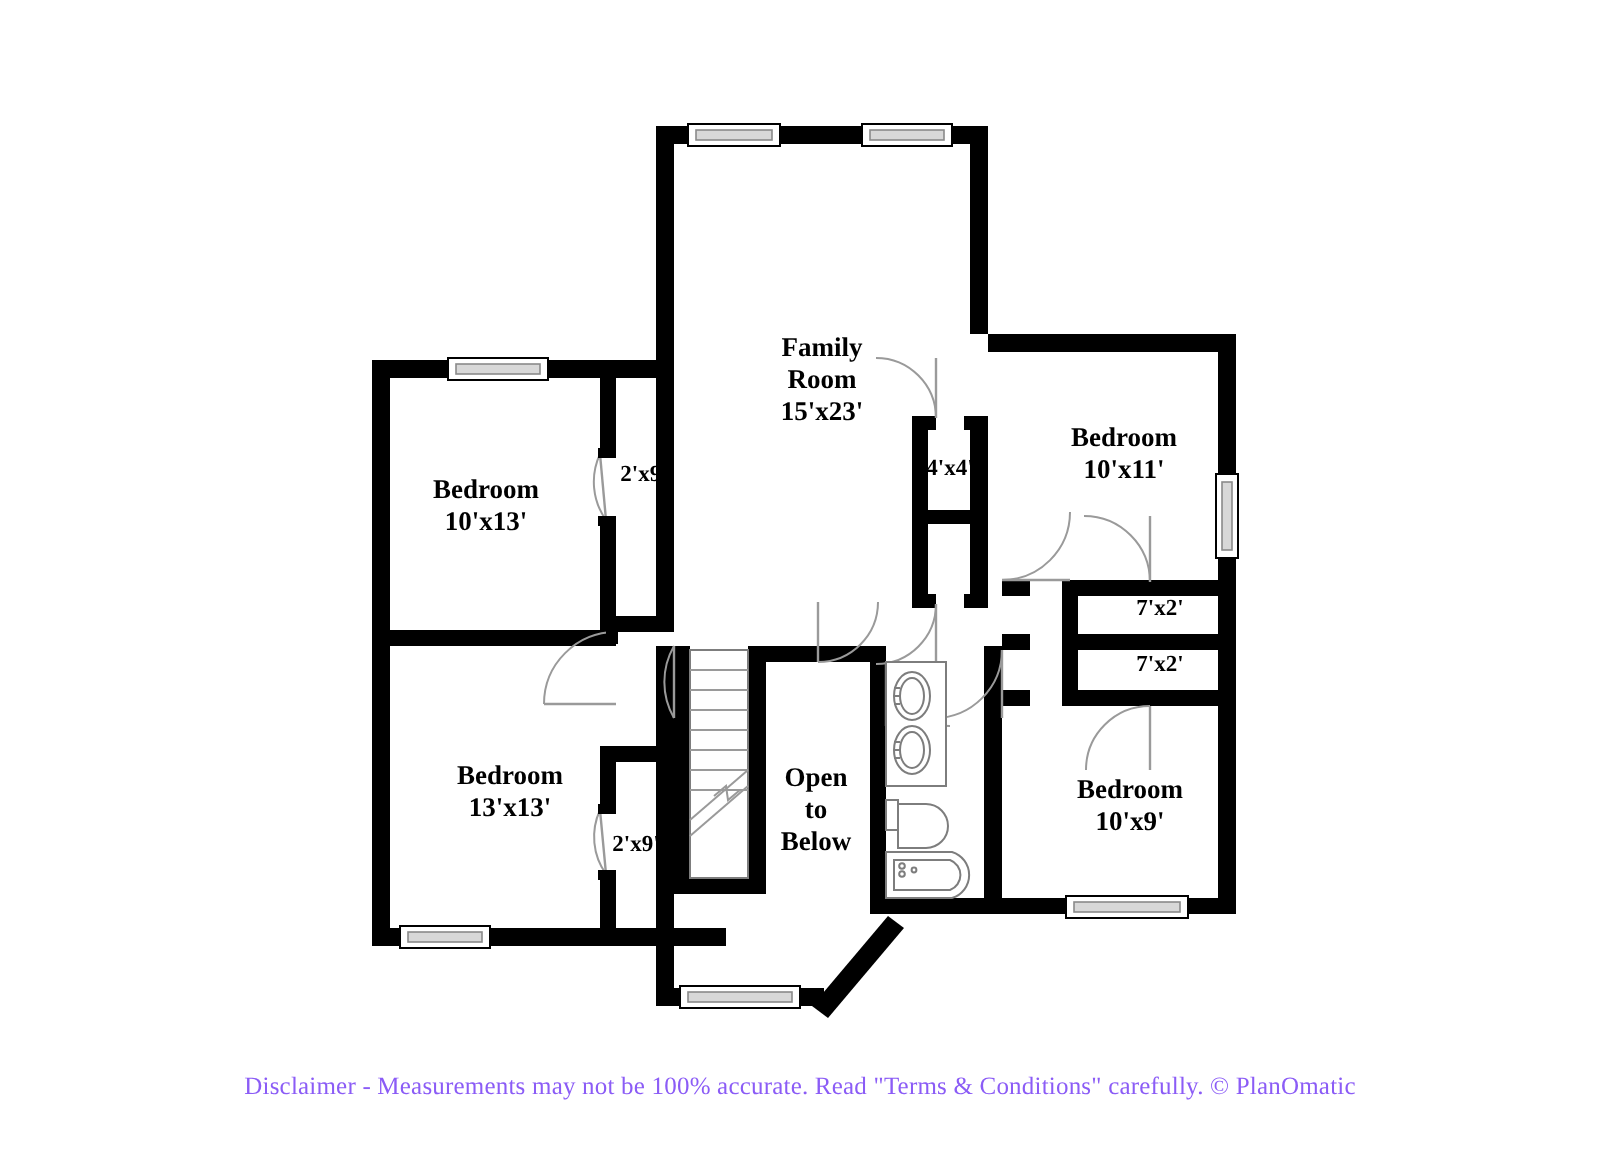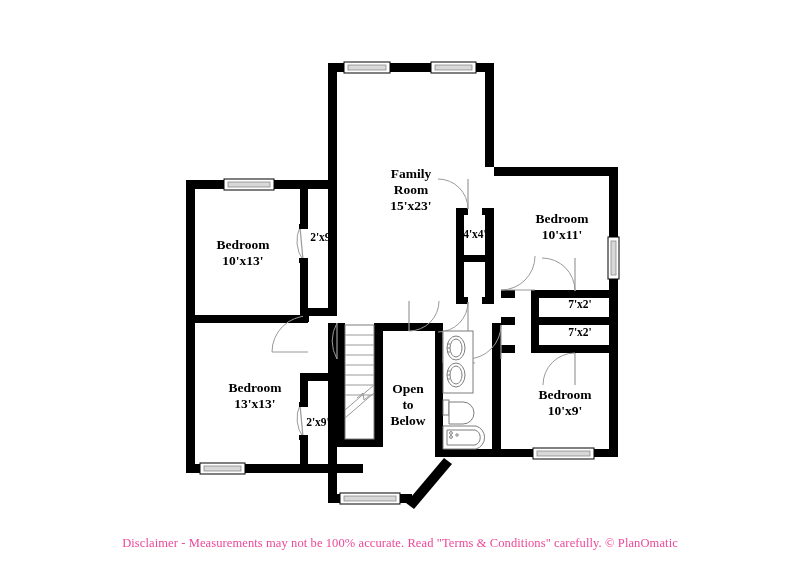--- a/index.html
+++ b/index.html
@@ -31,21 +31,21 @@
     display: block;
   }
   .disclaimer {
     position: absolute;
     left: 0;
     top: 536px;
     width: 800px;
     text-align: center;
     font-family: "Liberation Serif", "DejaVu Serif", serif;
     font-size: 12.5px;
-    color: #ec4899;
+    color: #8b5cf6;
     letter-spacing: 0.1px;
     white-space: nowrap;
   }
   
   .room-label {
     font-family: "Liberation Serif", "DejaVu Serif", serif;
     font-weight: bold;
     font-size: 13.5px;
     fill: #000000;
     text-anchor: middle;

